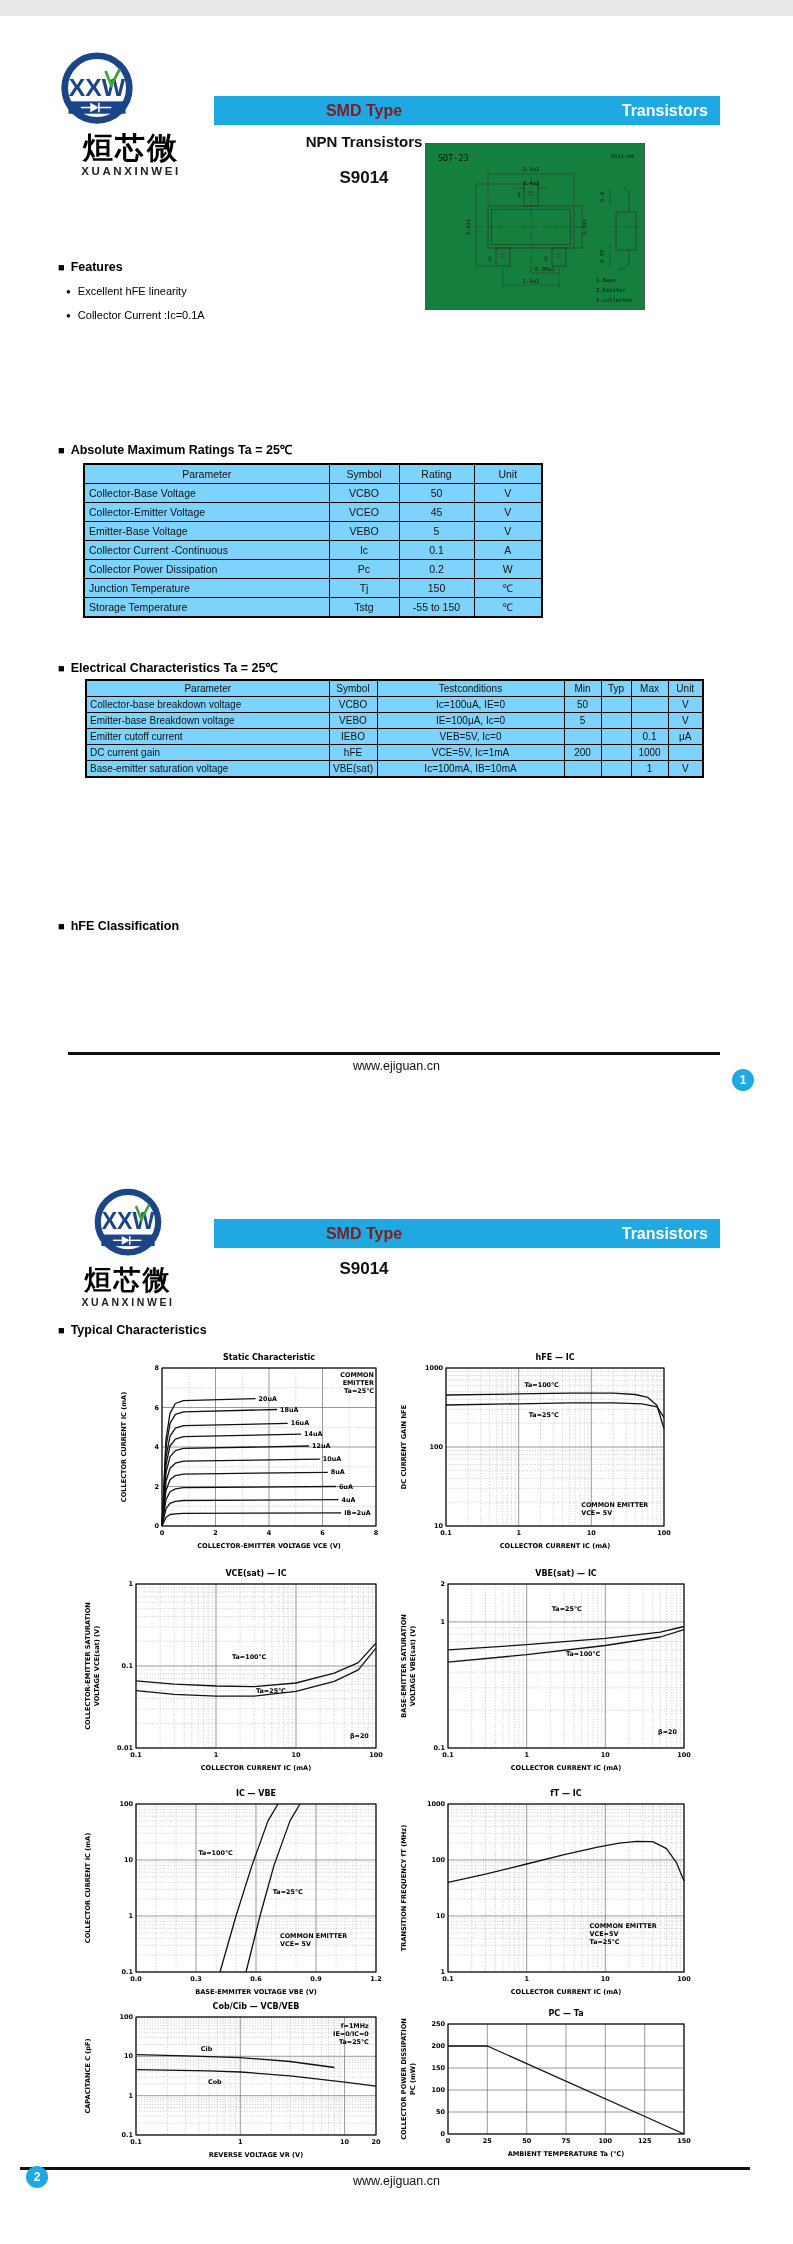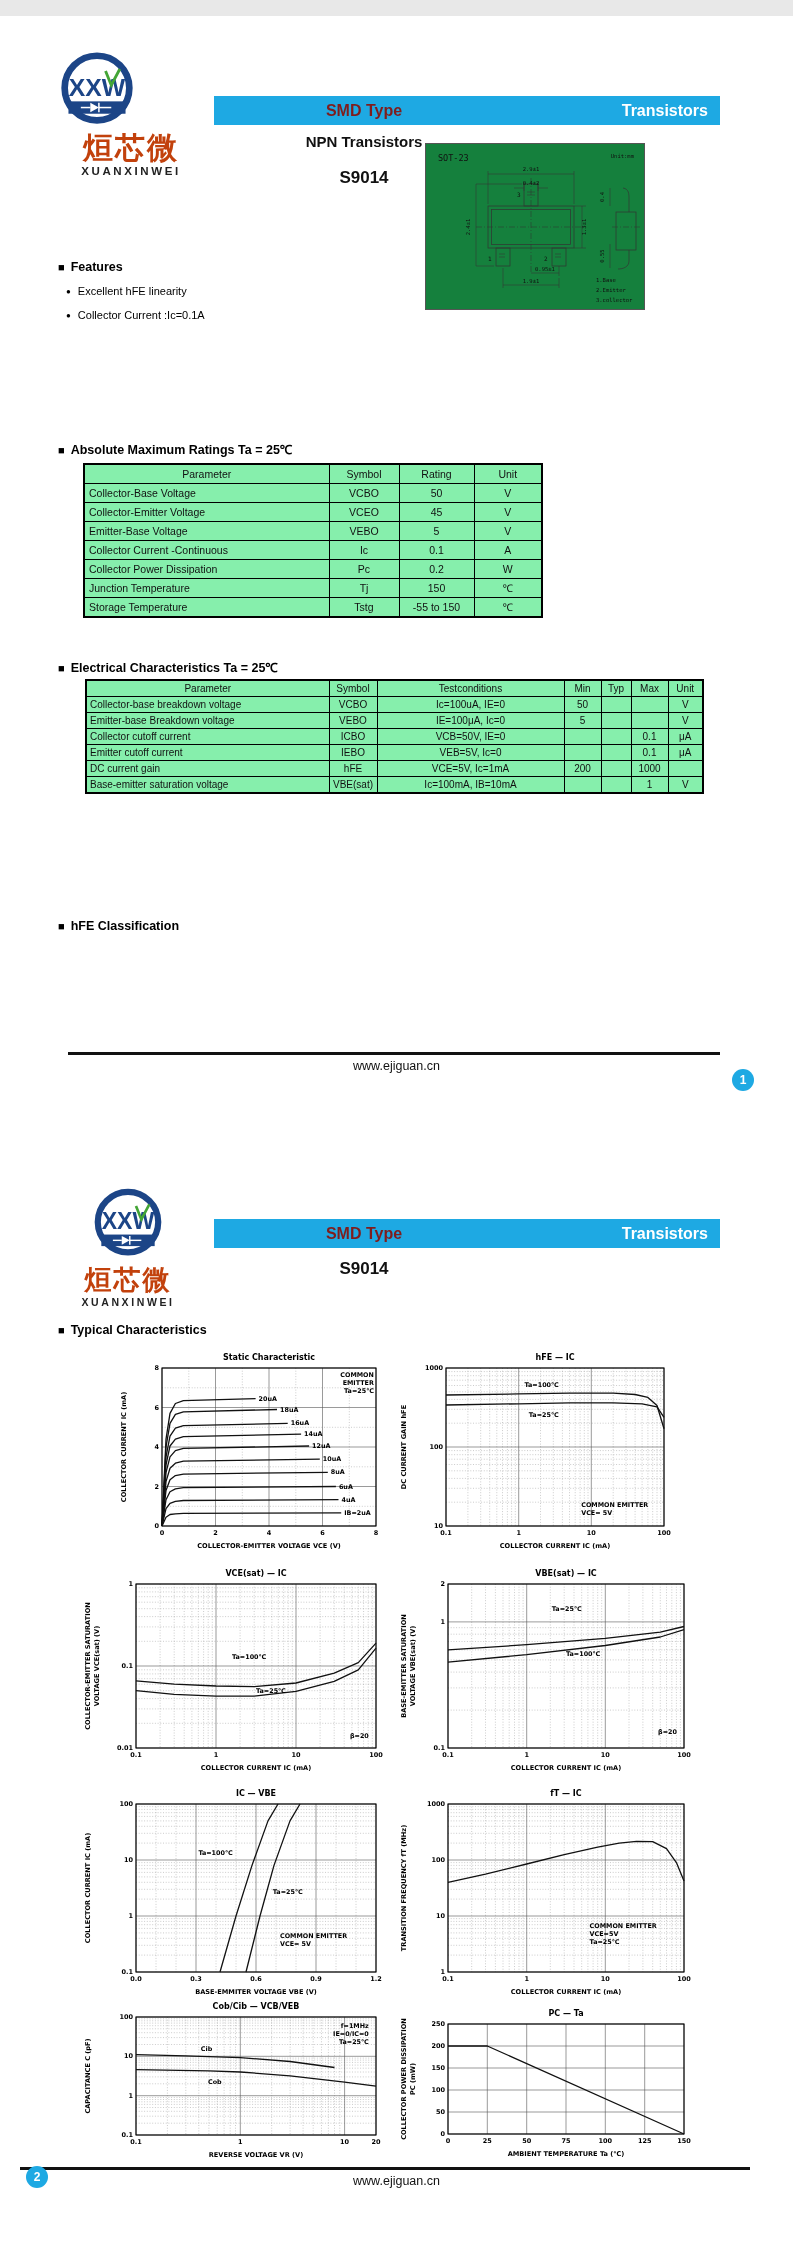--- a/index.html
+++ b/index.html
@@ -1,42 +1,42 @@
 <!DOCTYPE html>
 <html><head>
 <meta charset="utf-8">
 <style>
   html,body{margin:0;padding:0;background:#e8e8e8;}
   .doc{position:relative;width:793px;height:2244px;background:#ffffff;margin:16px auto;
        font-family:"Liberation Sans", sans-serif;color:#111;overflow:hidden;}
   .abs{position:absolute;}
 
   
-  .cn-name{font-weight:bold;color:#c2410c;text-align:center;letter-spacing:2px;
+  .cn-name{font-weight:bold;color:#000000;text-align:center;letter-spacing:2px;
            font-family:"DejaVu Sans", sans-serif;}
   .en-name{text-align:center;letter-spacing:2.6px;color:#222;font-weight:bold;}
 
   
   .banner{background:#1ea9e3;height:29px;width:506px;}
   .banner .bl{position:absolute;left:0;width:300px;text-align:center;color:#7f1d1d;
               font-weight:bold;font-size:16px;line-height:29px;}
   .banner .br{position:absolute;right:12px;color:#fff;font-weight:bold;font-size:16px;
               line-height:29px;}
 
   .center-bold{font-weight:bold;text-align:center;}
 
   
   .sq{font-weight:bold;font-size:12.5px;color:#000;}
   .sq::before{content:"■";margin-right:6px;font-size:11px;}
   .bullet{font-size:11px;color:#000;}
   .bullet::before{content:"●";margin-right:7px;font-size:8px;vertical-align:1px;}
 
   
   table.dtable{border-collapse:collapse;table-layout:fixed;border:2px solid #000;
-               font-size:10.5px;background:#86efac;}
+               font-size:10.5px;background:#7dd3fc;}
   table.dtable th,table.dtable td{border:1px solid #000;padding:1px 4px;text-align:center;
                height:16px;overflow:hidden;white-space:nowrap;font-weight:normal;}
   table.elec{font-size:10px;}
   table.elec th,table.elec td{height:13px;padding:1px 3px;}
   table.leftcol td:first-child{text-align:left;}
   table.hfe{font-size:10.5px;}
   table.hfe td{height:24px;}
 
   
   .rule{background:#111;height:3px;}
@@ -244,29 +244,20 @@
           <td>V</td>
         </tr>
         <tr>
           <td>Emitter-base Breakdown voltage</td>
           <td>VEBO</td>
           <td>IE=100μA, Ic=0</td>
           <td>5</td>
           <td></td>
           <td></td>
           <td>V</td>
-        </tr>
-        <tr>
-          <td>Collector cutoff current</td>
-          <td>ICBO</td>
-          <td>VCB=50V, IE=0</td>
-          <td></td>
-          <td></td>
-          <td>0.1</td>
-          <td>μA</td>
         </tr>
         <tr>
           <td>Emitter cutoff current</td>
           <td>IEBO</td>
           <td>VEB=5V, Ic=0</td>
           <td></td>
           <td></td>
           <td>0.1</td>
           <td>μA</td>
         </tr>

